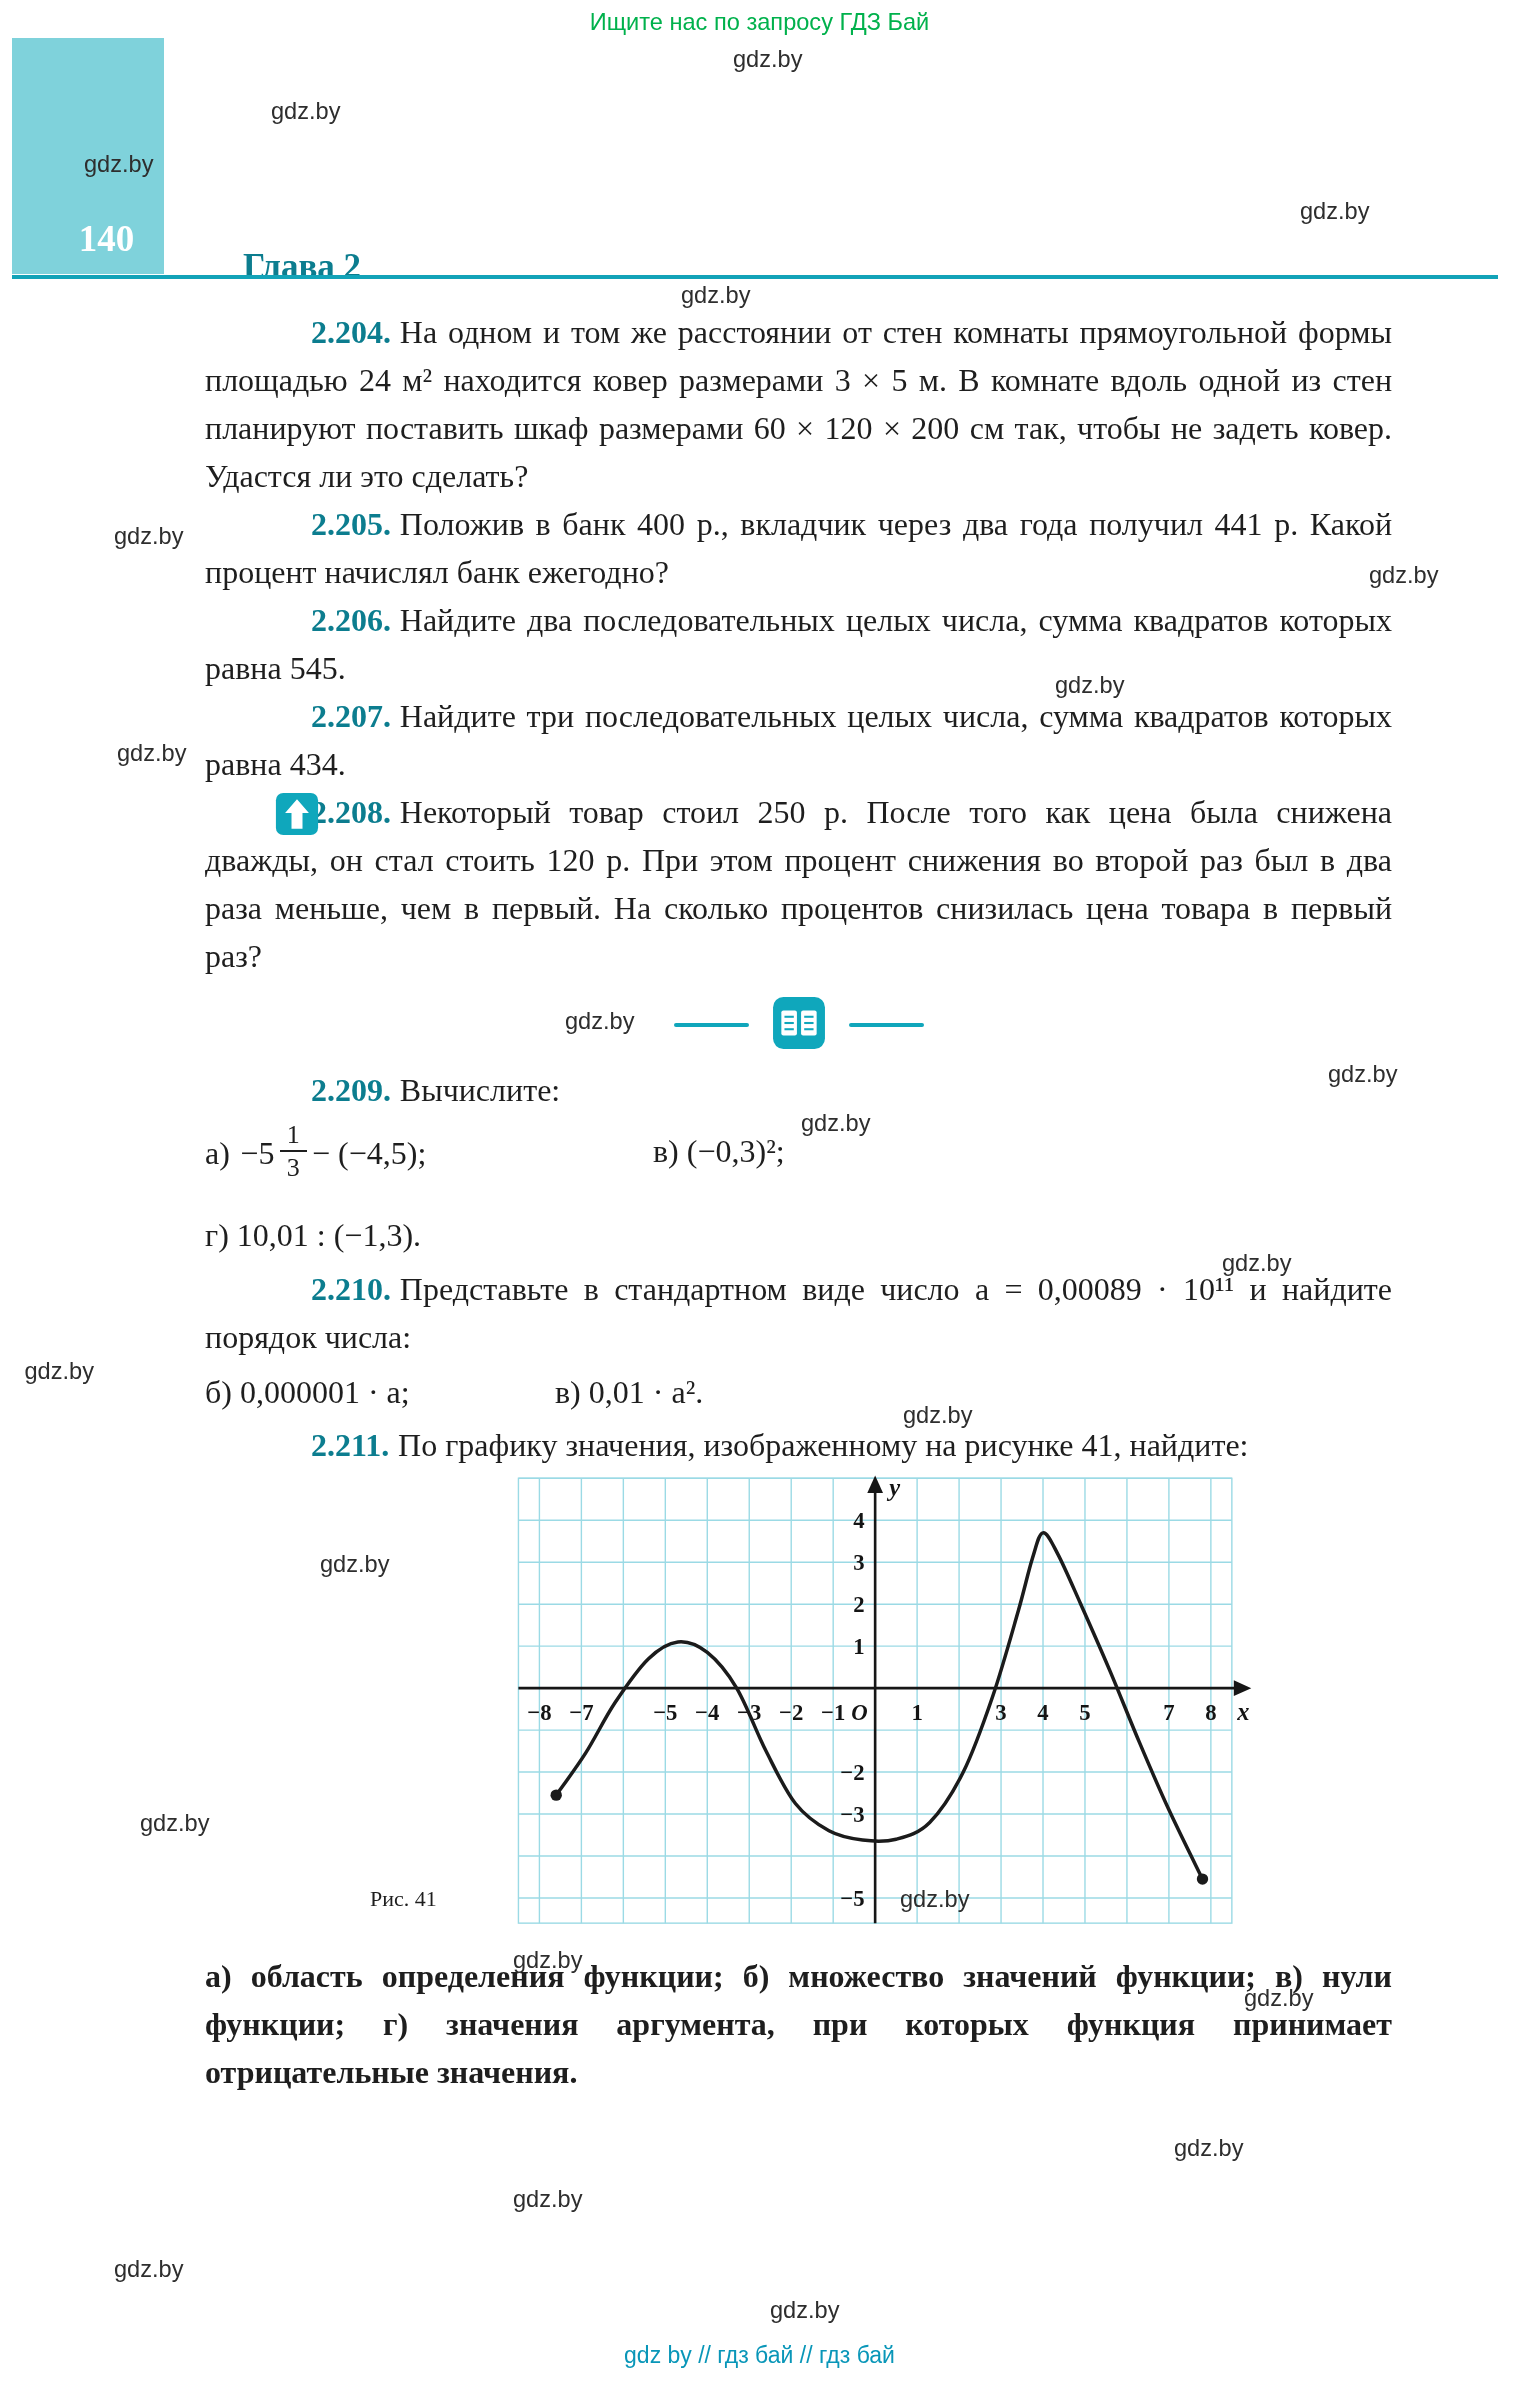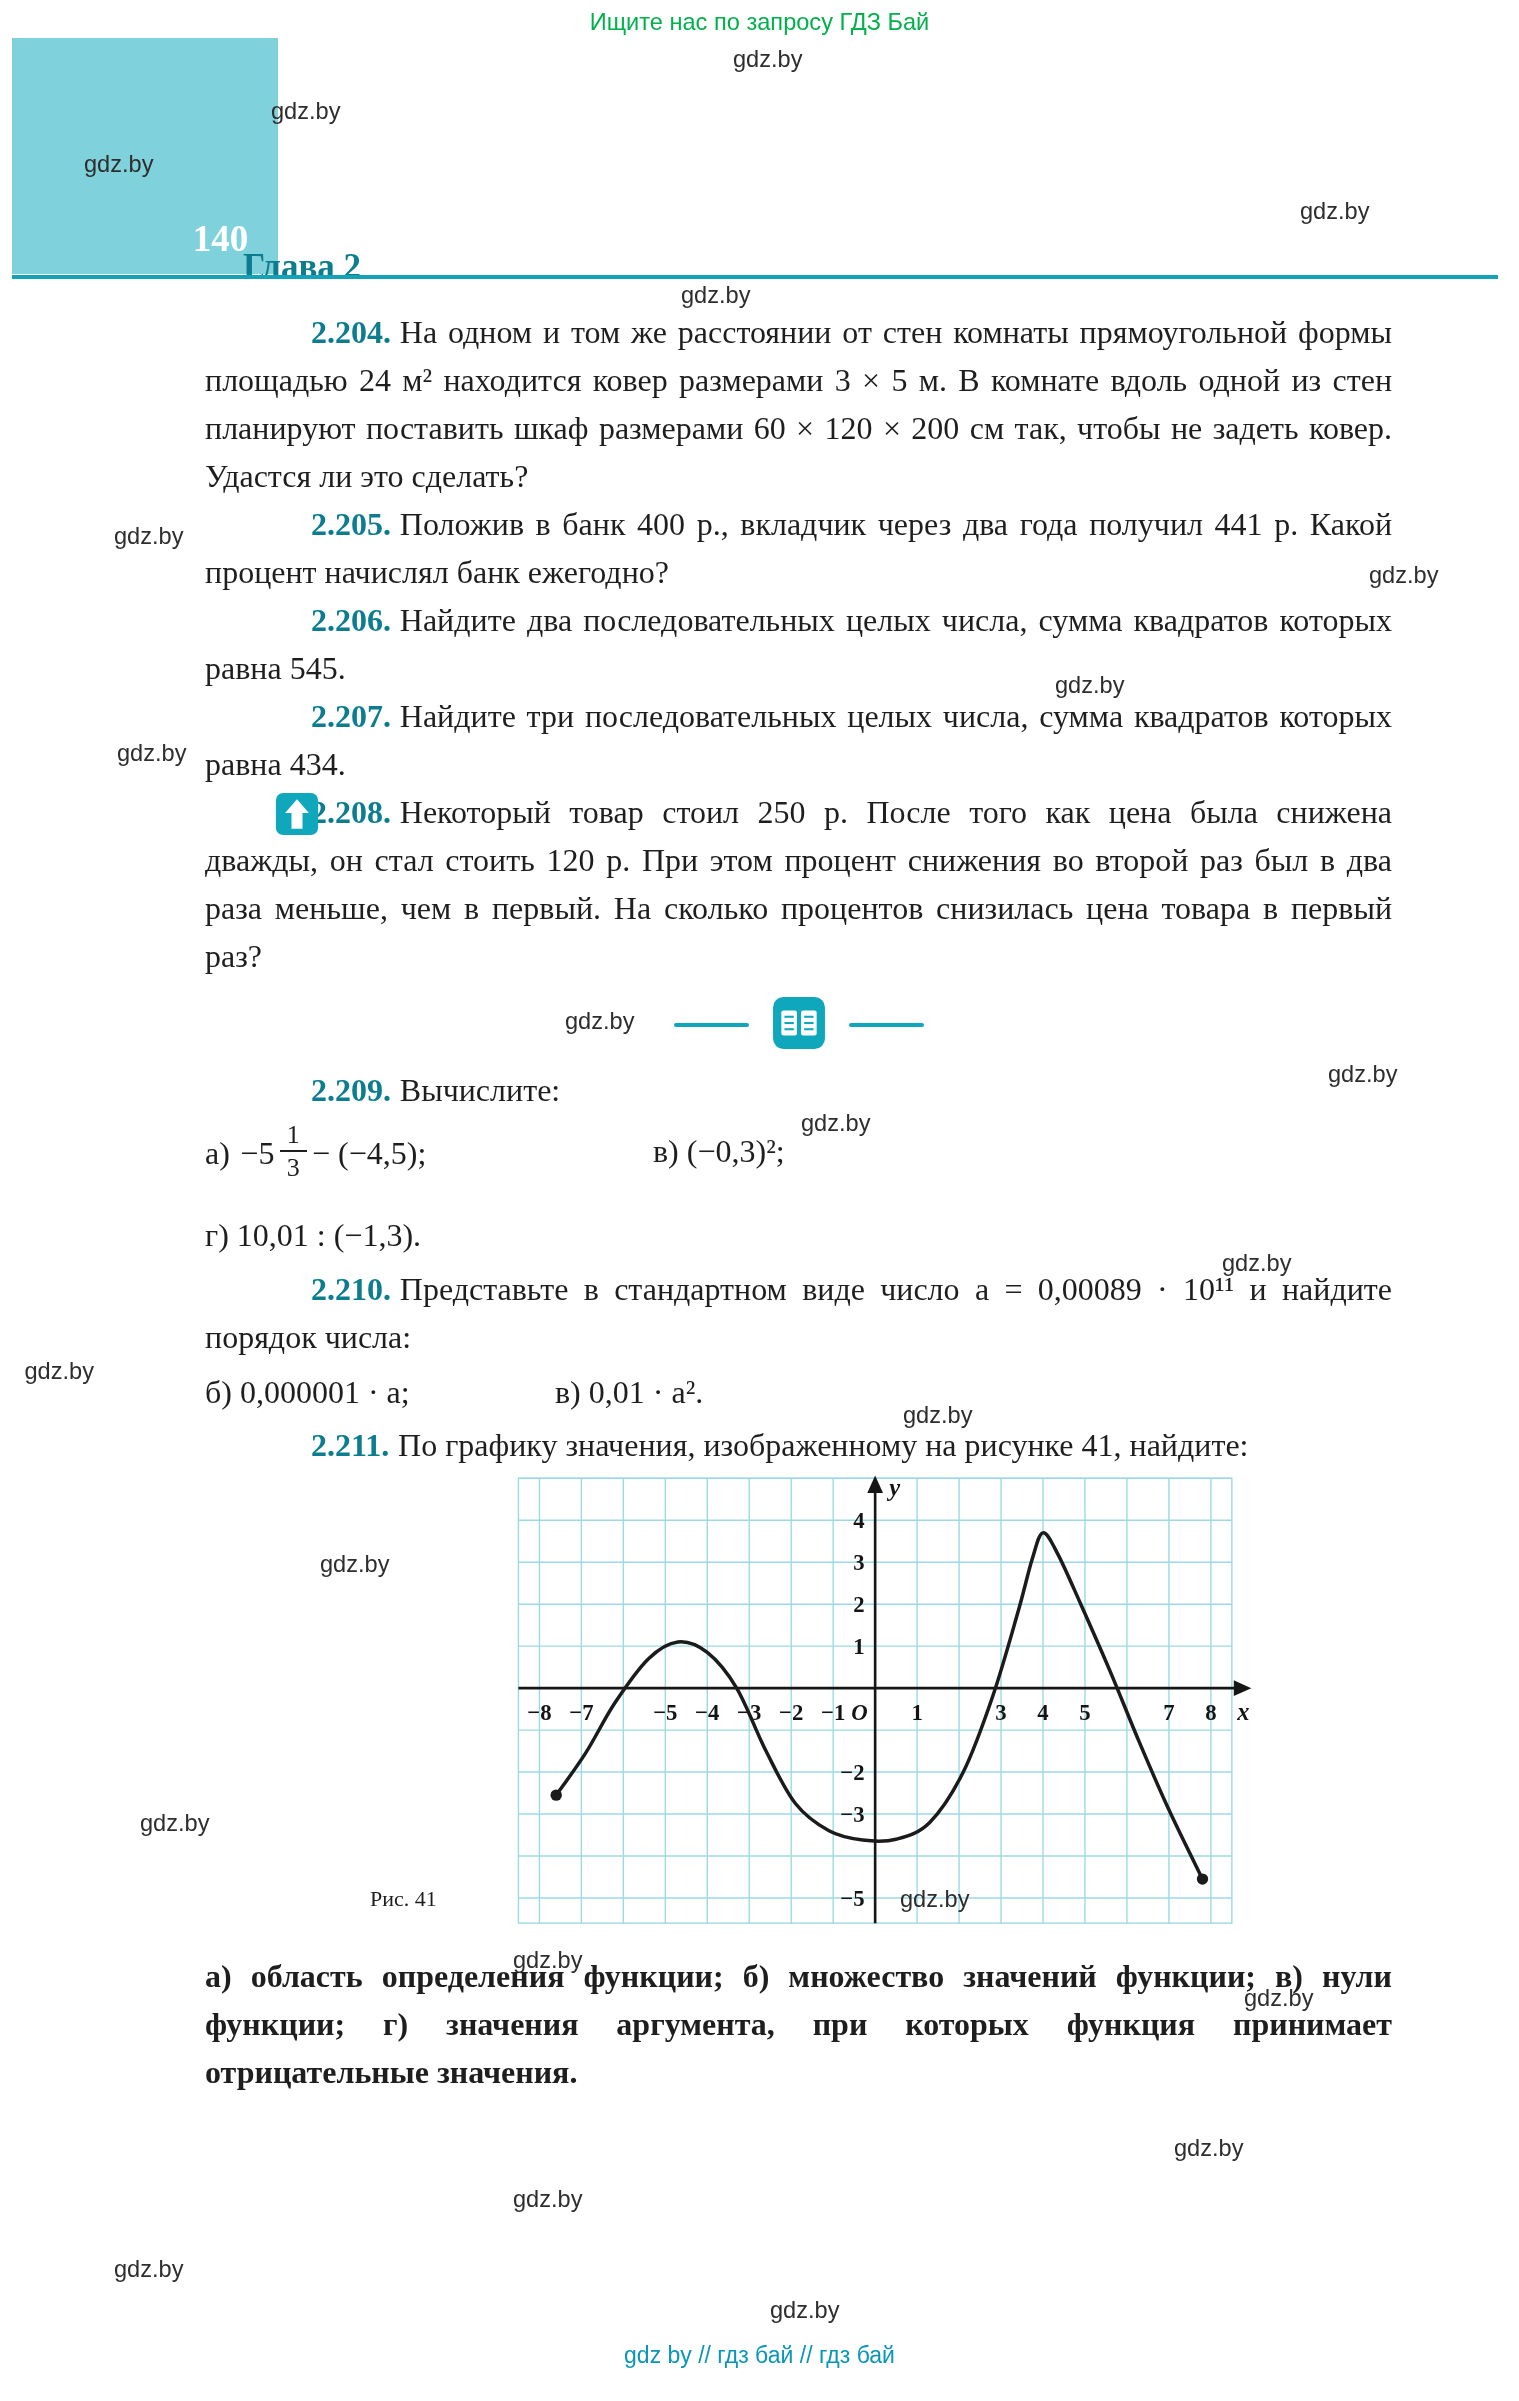--- a/index.html
+++ b/index.html
@@ -5,21 +5,21 @@
   html,body{margin:0;padding:0;}
   body{
     width:1519px;height:2401px;position:relative;background:#ffffff;
     font-family:"Liberation Serif",serif;color:#1e1e1e;overflow:hidden;
   }
   .promo{position:absolute;top:8.8px;left:0;width:100%;text-align:center;
     font-family:"Liberation Sans",sans-serif;font-size:23.6px;color:#00b14c;}
   .wm{position:absolute;font-family:"Liberation Sans",sans-serif;font-size:23.6px;
     color:#2e2e2e;white-space:nowrap;z-index:6;pointer-events:none;}
   #wm-layer{position:absolute;inset:0;z-index:6;pointer-events:none;}
-  .corner{position:absolute;left:12.3px;top:38px;width:218px;height:236px;background:#7fd2db;padding-left:48px;}
+  .corner{position:absolute;left:12.3px;top:38px;width:152px;height:236px;background:#7fd2db;}
   .pagenum{position:absolute;right:30px;bottom:14px;font-size:37px;font-weight:bold;color:#ffffff;}
   .chapter{position:absolute;left:243px;top:219px;font-size:35px;font-weight:bold;color:#0c7d8f;margin-top:28px;}
   .rule{position:absolute;left:12.3px;top:275px;width:1486px;height:3.5px;background:#12a3b8;}
   .content{position:absolute;left:205px;top:308px;width:1187px;z-index:1;}
   p.prob{margin:0;font-size:32px;line-height:48px;text-align:justify;text-align-last:left;text-indent:73px;}
   p.noindent{text-indent:0;font-weight:bold;}
   p.tail{margin-top:14px;}
   .pn{font-weight:bold;color:#0c7d8f;margin-right:8.8px;margin-left:33px;}
   .prob.rel{position:relative;}
   .level-icon{position:absolute;left:-3.5px;top:4.4px;}

